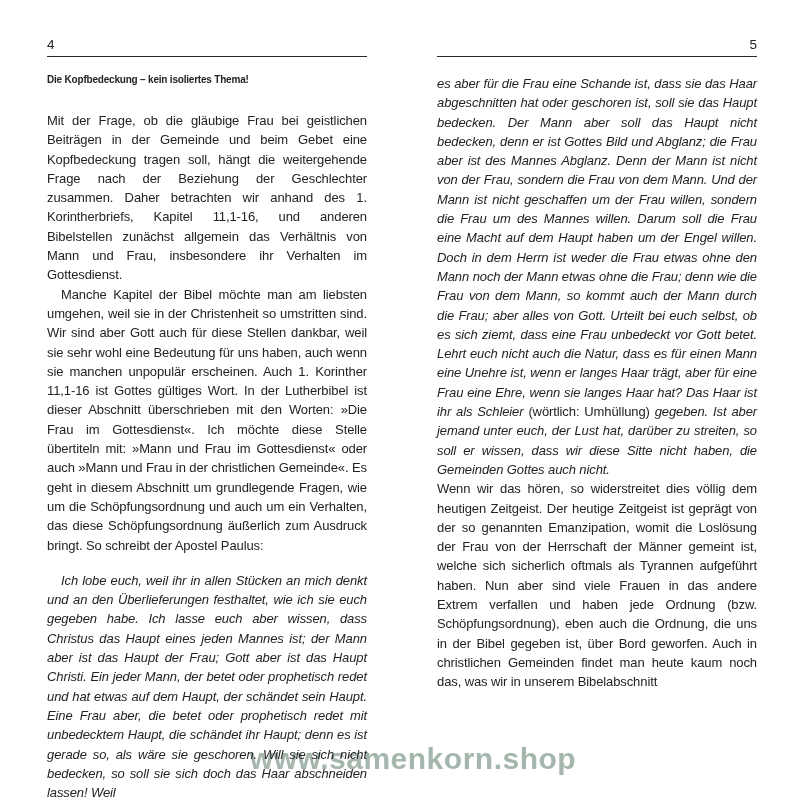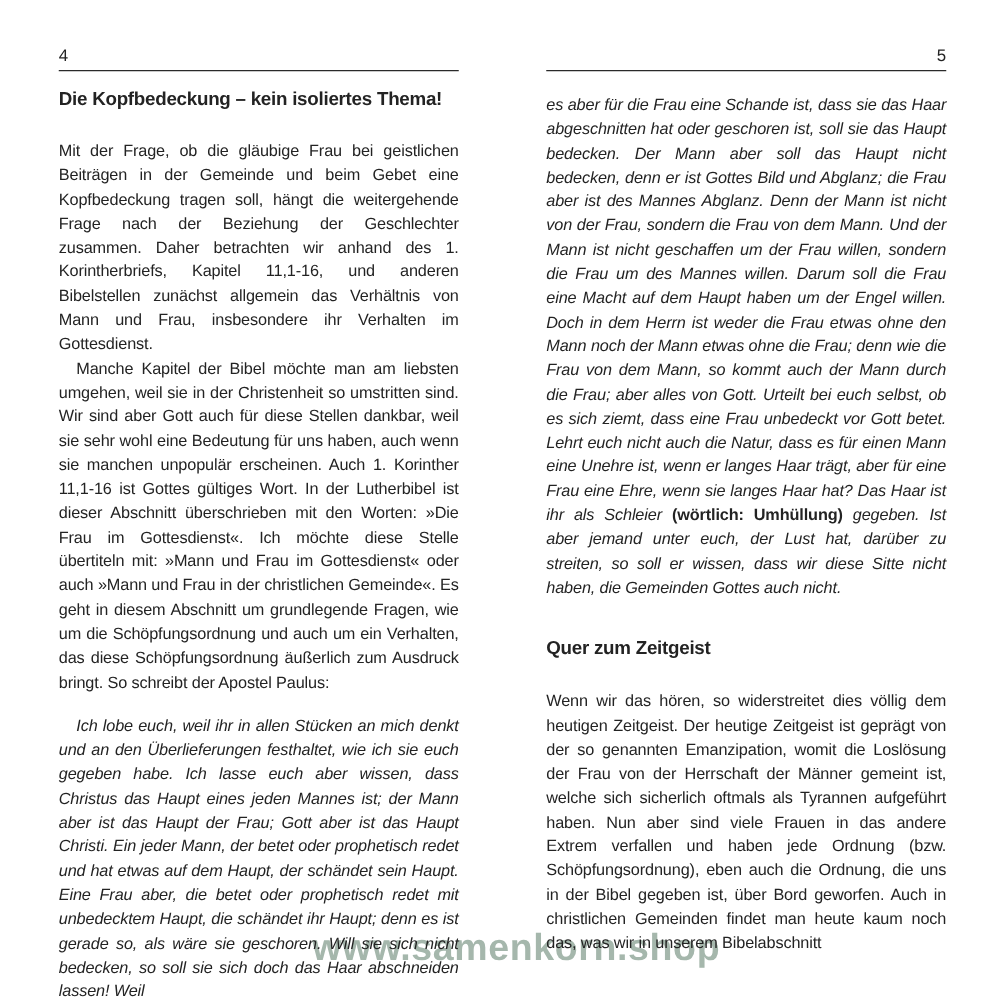--- a/index.html
+++ b/index.html
@@ -42,39 +42,39 @@
     border-bottom: 1.5px solid #2a2a2a;
     padding-bottom: 2px;
     height: 18px;
     font-size: 13.5px;
     line-height: 18px;
   }
   .page-header.num-left  { text-align: left; }
   .page-header.num-right { text-align: right; }
   .heading {
     margin: 13px 0 0 0;
-    font-size: 15px;
+    font-size: 10px;
     font-weight: 700;
     letter-spacing: -0.2px;
     line-height: 20px;
   }
   .heading.main { margin-bottom: 21px; }
   .heading.sub  { margin-top: 30px; margin-bottom: 22px; }
   .body {
     margin: 0;
     font-size: 13px;
     line-height: 19.3px;
     letter-spacing: -0.1px;
     text-align: justify;
     hyphens: auto;
     -webkit-hyphens: auto;
   }
   .body.indent { text-indent: 14px; }
   .italic { font-style: italic; margin-top: 16px; }
-  .roman  { font-style: normal; font-weight: bold; }
+  .roman  { font-style: normal; }
   .first-gap { margin-top: 17px; }
 </style>
 </head>
 <body>
 
 <div class="canvas">
 
   <div class="watermark">www.samenkorn.shop</div>
 
   <div class="page page-left">
@@ -87,17 +87,16 @@
     <p class="body indent italic">Ich lobe euch, weil ihr in allen Stücken an mich denkt und an den Überlieferungen festhaltet, wie ich sie euch gegeben habe. Ich lasse euch aber wissen, dass Christus das Haupt eines jeden Mannes ist; der Mann aber ist das Haupt der Frau; Gott aber ist das Haupt Christi. Ein jeder Mann, der betet oder prophetisch redet und hat etwas auf dem Haupt, der schändet sein Haupt. Eine Frau aber, die betet oder prophetisch redet mit unbedecktem Haupt, die schändet ihr Haupt; denn es ist gerade so, als wäre sie geschoren. Will sie sich nicht bedecken, so soll sie sich doch das Haar abschneiden lassen! Weil</p>
   </div>
 
   <div class="page page-right">
     <div class="page-header num-right">
       <span>5</span>
     </div>
     <p class="body italic first-gap">
       <span>es aber für die Frau eine Schande ist, dass sie das Haar abgeschnitten hat oder geschoren ist, soll sie das Haupt bedecken. Der Mann aber soll das Haupt nicht bedecken, denn er ist Gottes Bild und Abglanz; die Frau aber ist des Mannes Abglanz. Denn der Mann ist nicht von der Frau, sondern die Frau von dem Mann. Und der Mann ist nicht geschaffen um der Frau willen, sondern die Frau um des Mannes willen. Darum soll die Frau eine Macht auf dem Haupt haben um der Engel willen. Doch in dem Herrn ist weder die Frau etwas ohne den Mann noch der Mann etwas ohne die Frau; denn wie die Frau von dem Mann, so kommt auch der Mann durch die Frau; aber alles von Gott. Urteilt bei euch selbst, ob es sich ziemt, dass eine Frau unbedeckt vor Gott betet. Lehrt euch nicht auch die Natur, dass es für einen Mann eine Unehre ist, wenn er langes Haar trägt, aber für eine Frau eine Ehre, wenn sie langes Haar hat? Das Haar ist ihr als Schleier </span><span class="roman">(wörtlich: Umhüllung)</span><span> gegeben. Ist aber jemand unter euch, der Lust hat, darüber zu streiten, so soll er wissen, dass wir diese Sitte nicht haben, die Gemeinden Gottes auch nicht.</span>
     </p>
-    <h2 class="heading sub">Quer zum Zeitgeist</h2>
     <p class="body">Wenn wir das hören, so widerstreitet dies völlig dem heutigen Zeitgeist. Der heutige Zeitgeist ist geprägt von der so genannten Emanzipation, womit die Loslösung der Frau von der Herrschaft der Männer gemeint ist, welche sich sicherlich oftmals als Tyrannen aufgeführt haben. Nun aber sind viele Frauen in das andere Extrem verfallen und haben jede Ordnung (bzw. Schöpfungsordnung), eben auch die Ordnung, die uns in der Bibel gegeben ist, über Bord geworfen. Auch in christlichen Gemeinden findet man heute kaum noch das, was wir in unserem Bibelabschnitt</p>
   </div>
 
 </div>
 
 </body></html>

